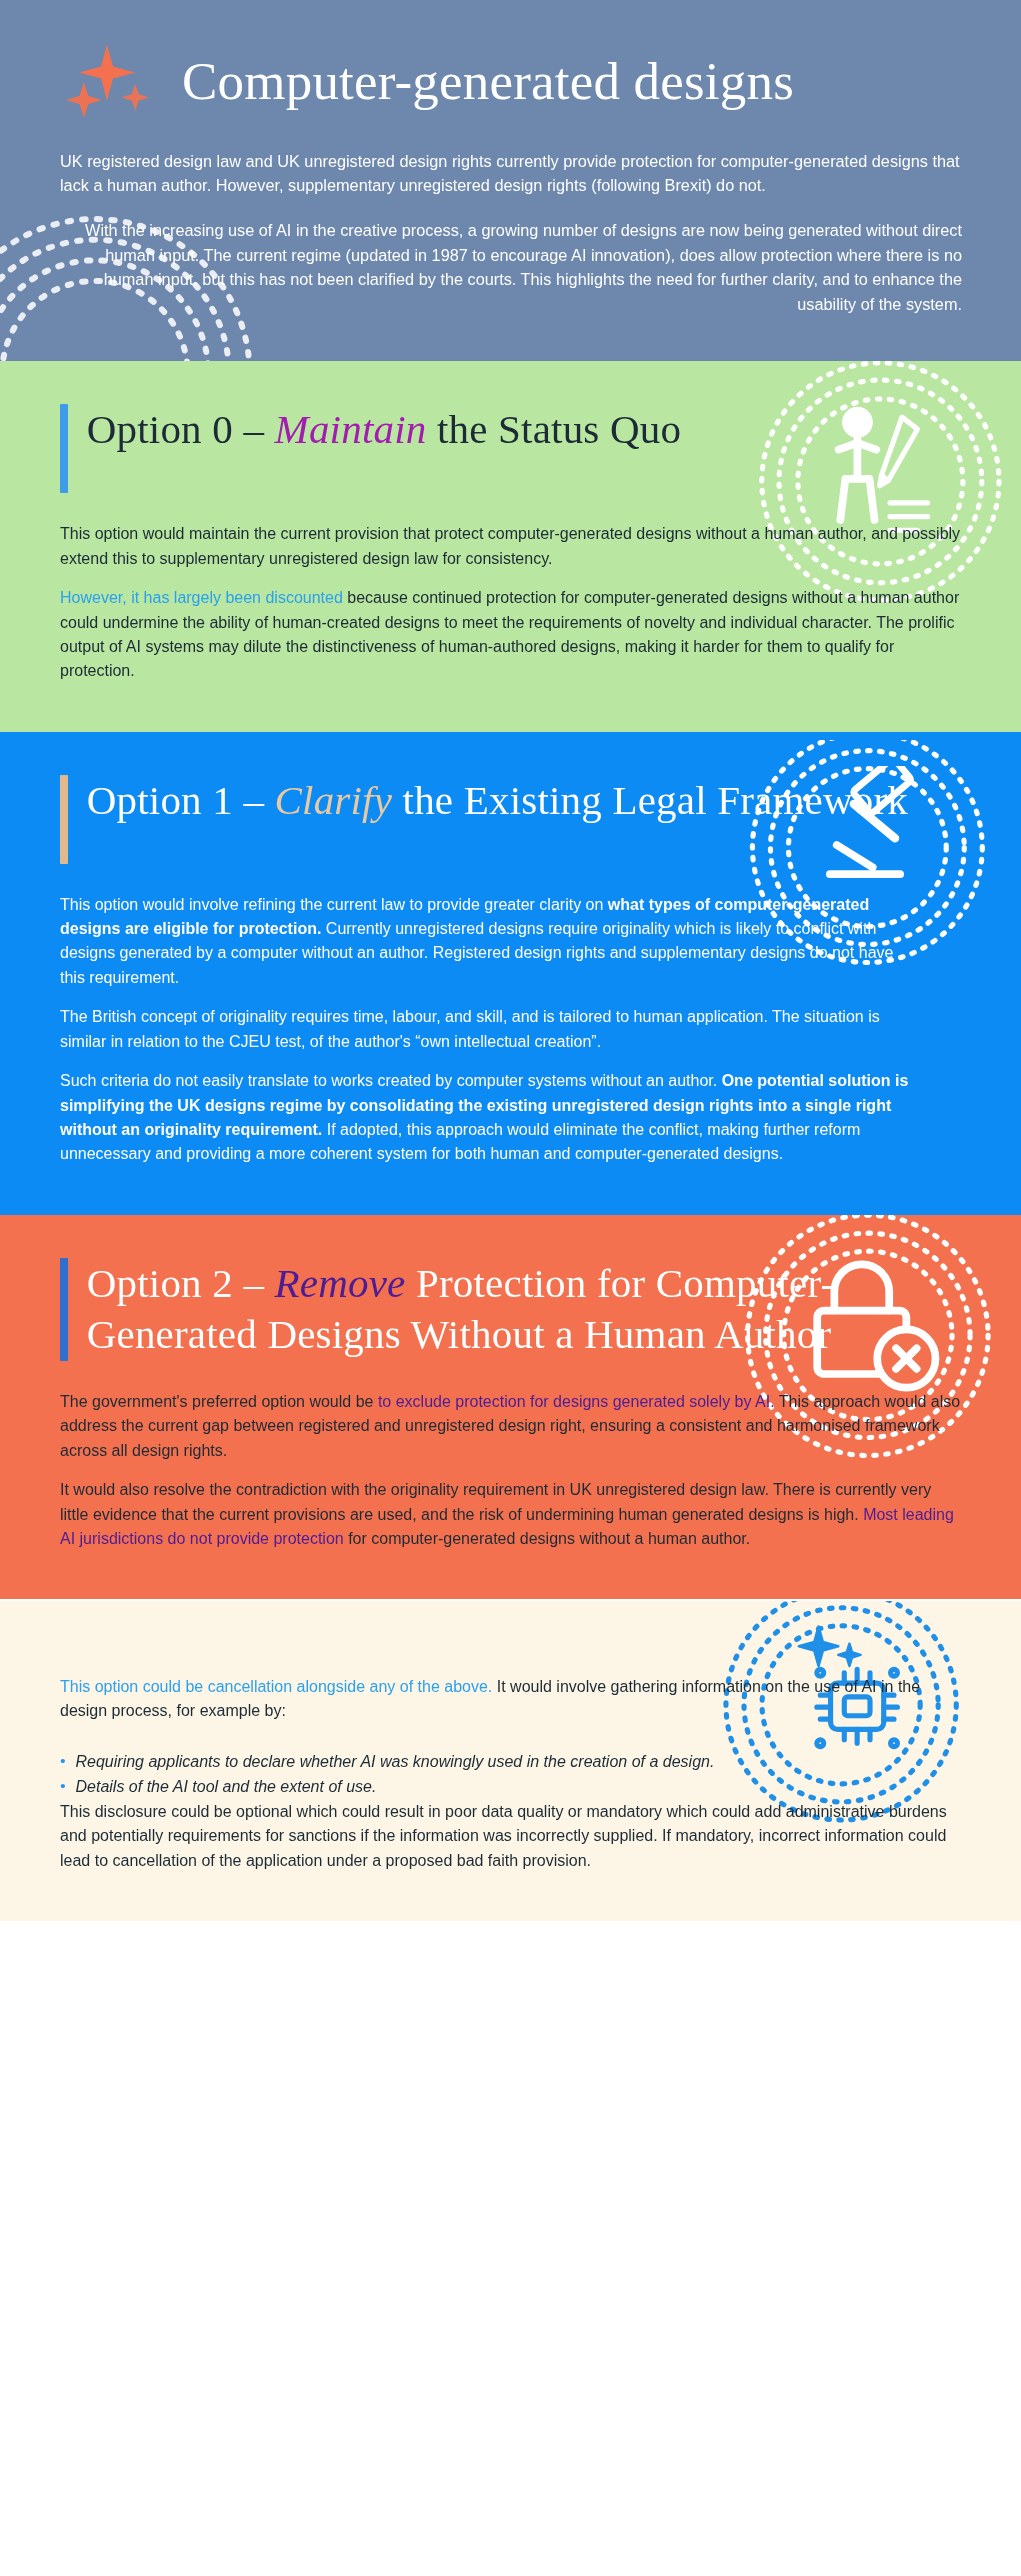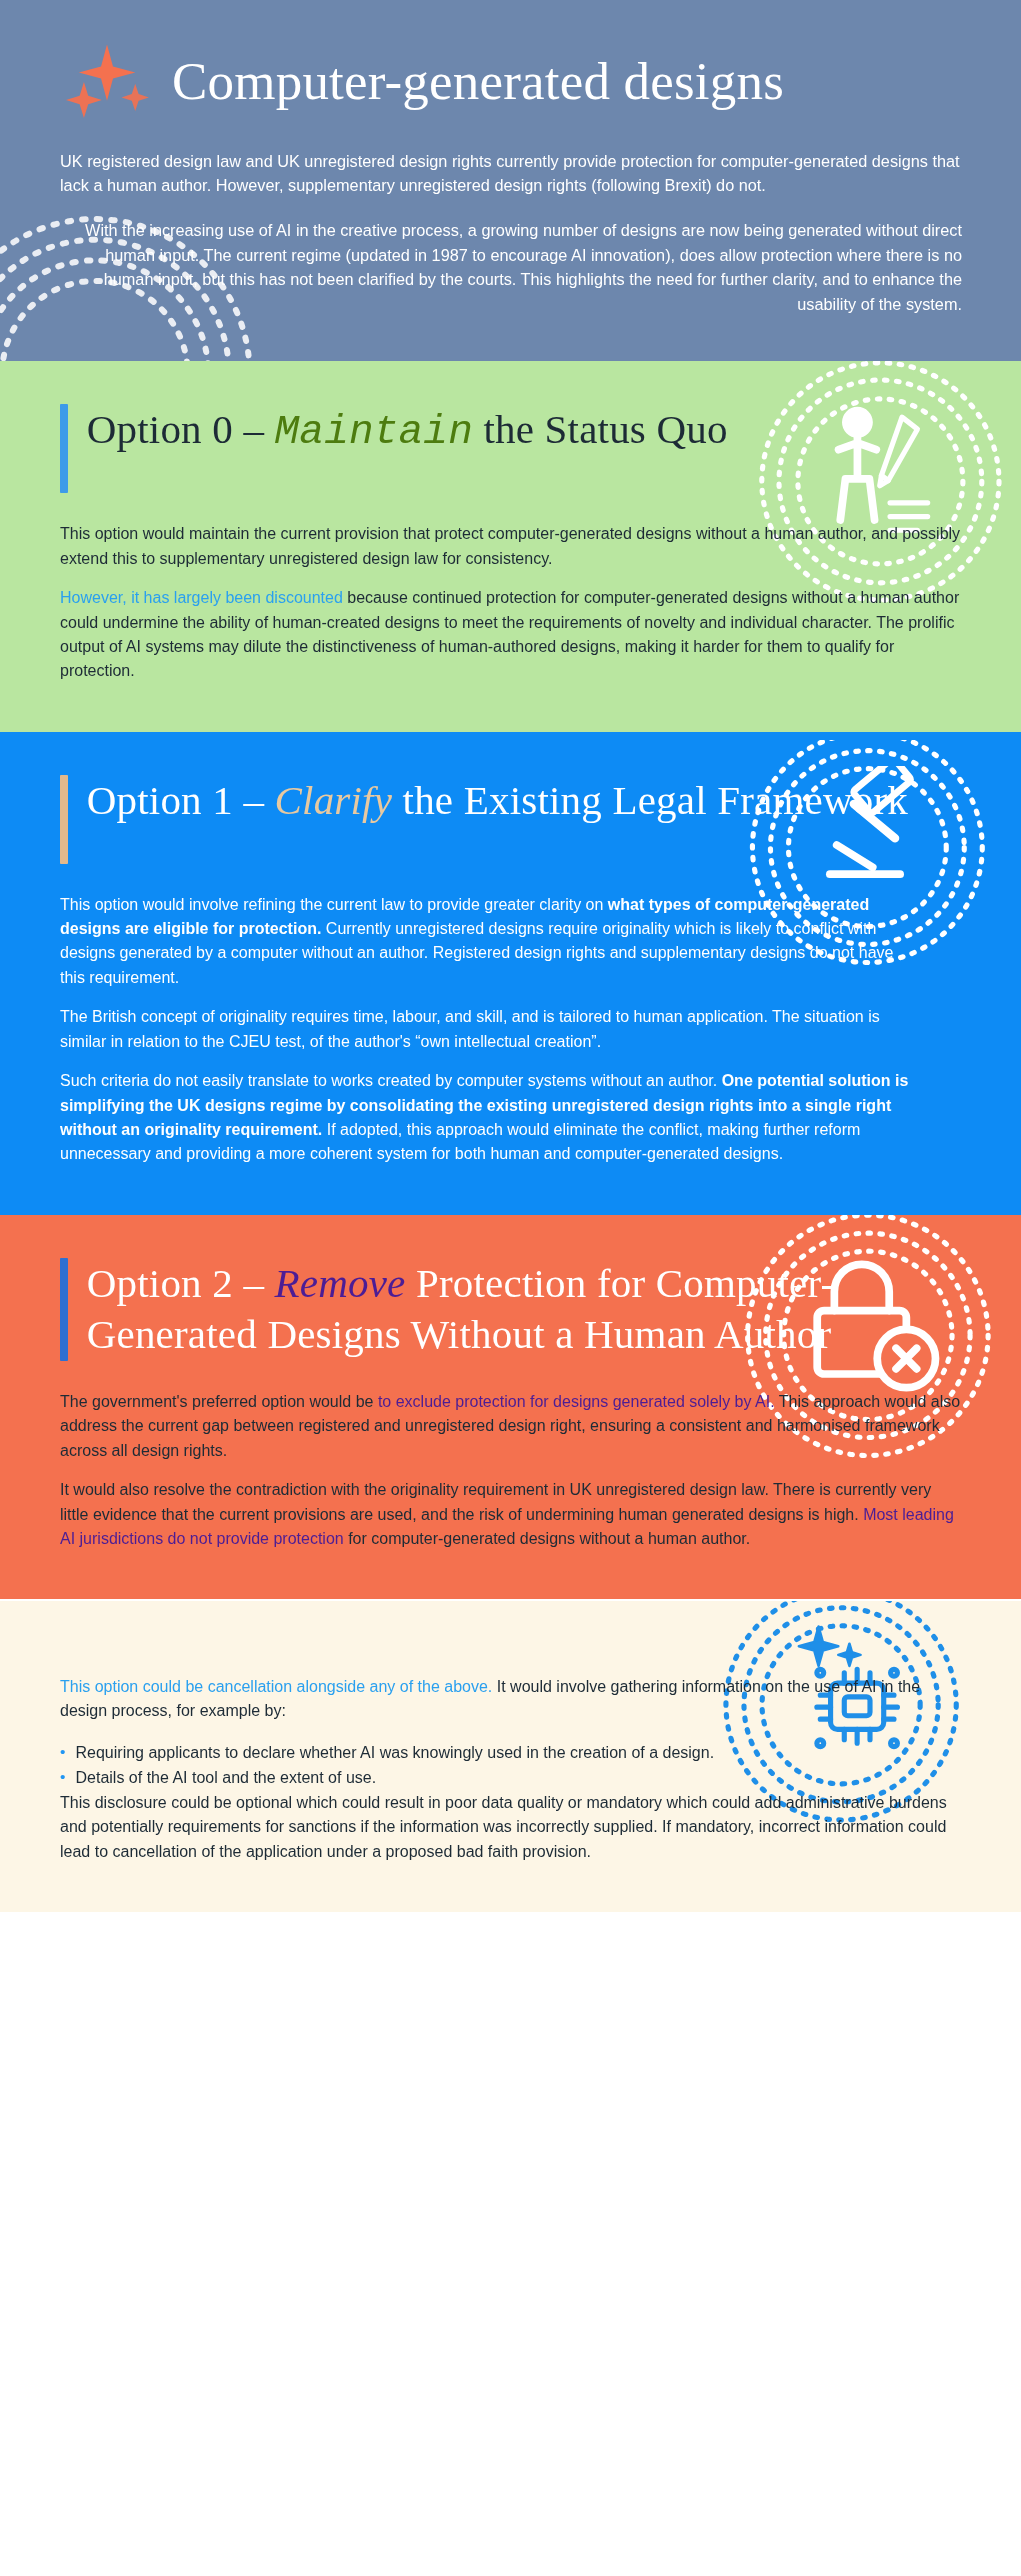--- a/index.html
+++ b/index.html
@@ -10,21 +10,21 @@
     -webkit-font-smoothing: antialiased;
   }
   .page { width: 1022px; margin: 0 auto; position: relative; overflow: hidden; }
 
   
   .section { position: relative; overflow: hidden; padding: 0; }
   .inner { position: relative; z-index: 3; padding: 0 60px; }
 
   
   .header { background: #6d87ad; padding: 39px 0 45px 0; }
-  .header-title-row { display: flex; align-items: center; gap: 18px; padding: 0 60px; }
+  .header-title-row { display: flex; align-items: center; gap: 28px; padding: 0 60px; }
   .sparkle { width: 94px; height: 86px; flex: 0 0 94px; position: relative; }
   .header h1 {
     font-family: "Liberation Serif", serif;
     font-weight: normal;
     font-size: 53px;
     color: #ffffff;
     letter-spacing: 0.2px;
     line-height: 1.05;
   }
   .header p {
@@ -65,21 +65,21 @@
     line-height: 1.52;
   }
   .opt p + p { margin-top: 15.5px; }
   .opt .body { margin-top: 29px; max-width: 906px; }
   .opt .body.narrow { max-width: 859px; }
   b { font-weight: bold; }
 
   
   .opt0 { background: #b9e6a0; padding: 43px 0 48px 0; }
   .opt0 h2 { color: #1d2b36; }
-  .opt0 h2 .em { color: #4d7c0f; font-family: Liberation Mono, monospace; }
+  .opt0 h2 .em { color: #a21caf; }
   .opt0 .bar { background: #3d9be9; }
   .opt0 p { color: #1d2b36; }
   .accent-blue { color: #2aa0ef; margin-top: 20px; }
 
   
   .opt1 { background: #0d8bf5; padding: 43px 0 48px 0; }
   .opt1 h2 { color: #ffffff; }
   .opt1 h2 .em { color: #e8c9a0; }
   .opt1 .bar { background: #e2b98c; }
   .opt1 p { color: #ffffff; }
@@ -91,21 +91,21 @@
   .opt2 .bar { background: #2f6fd0; }
   .opt2 p { color: #1d2b36; }
   .opt2 .hl { color: #4c1d95; }
 
   
   .opt3 { background: #fdf6e6; padding: 45px 0 48px 0; }
   .opt3 h2 { color: #1d2b36; }
   .opt3 h2 .em { color: #2196f3; }
   .opt3 .bar { background: #1f8fe8; }
   .opt3 p, .opt3 li { color: #1d2b36; }
-  .opt3 ul { list-style: none; margin-top: 16px; }
+  .opt3 ul { list-style: none; margin-top: 25px; font-style: italic; }
   .opt3 li { font-size: 16px; line-height: 1.6; padding-left: 15.5px; position: relative; }
   .opt3 li::before {
     content: "•";
     position: absolute; left: 0; top: 0;
     color: #2196f3;
     font-size: 15.5px;
   }
 
   
   .dec {

